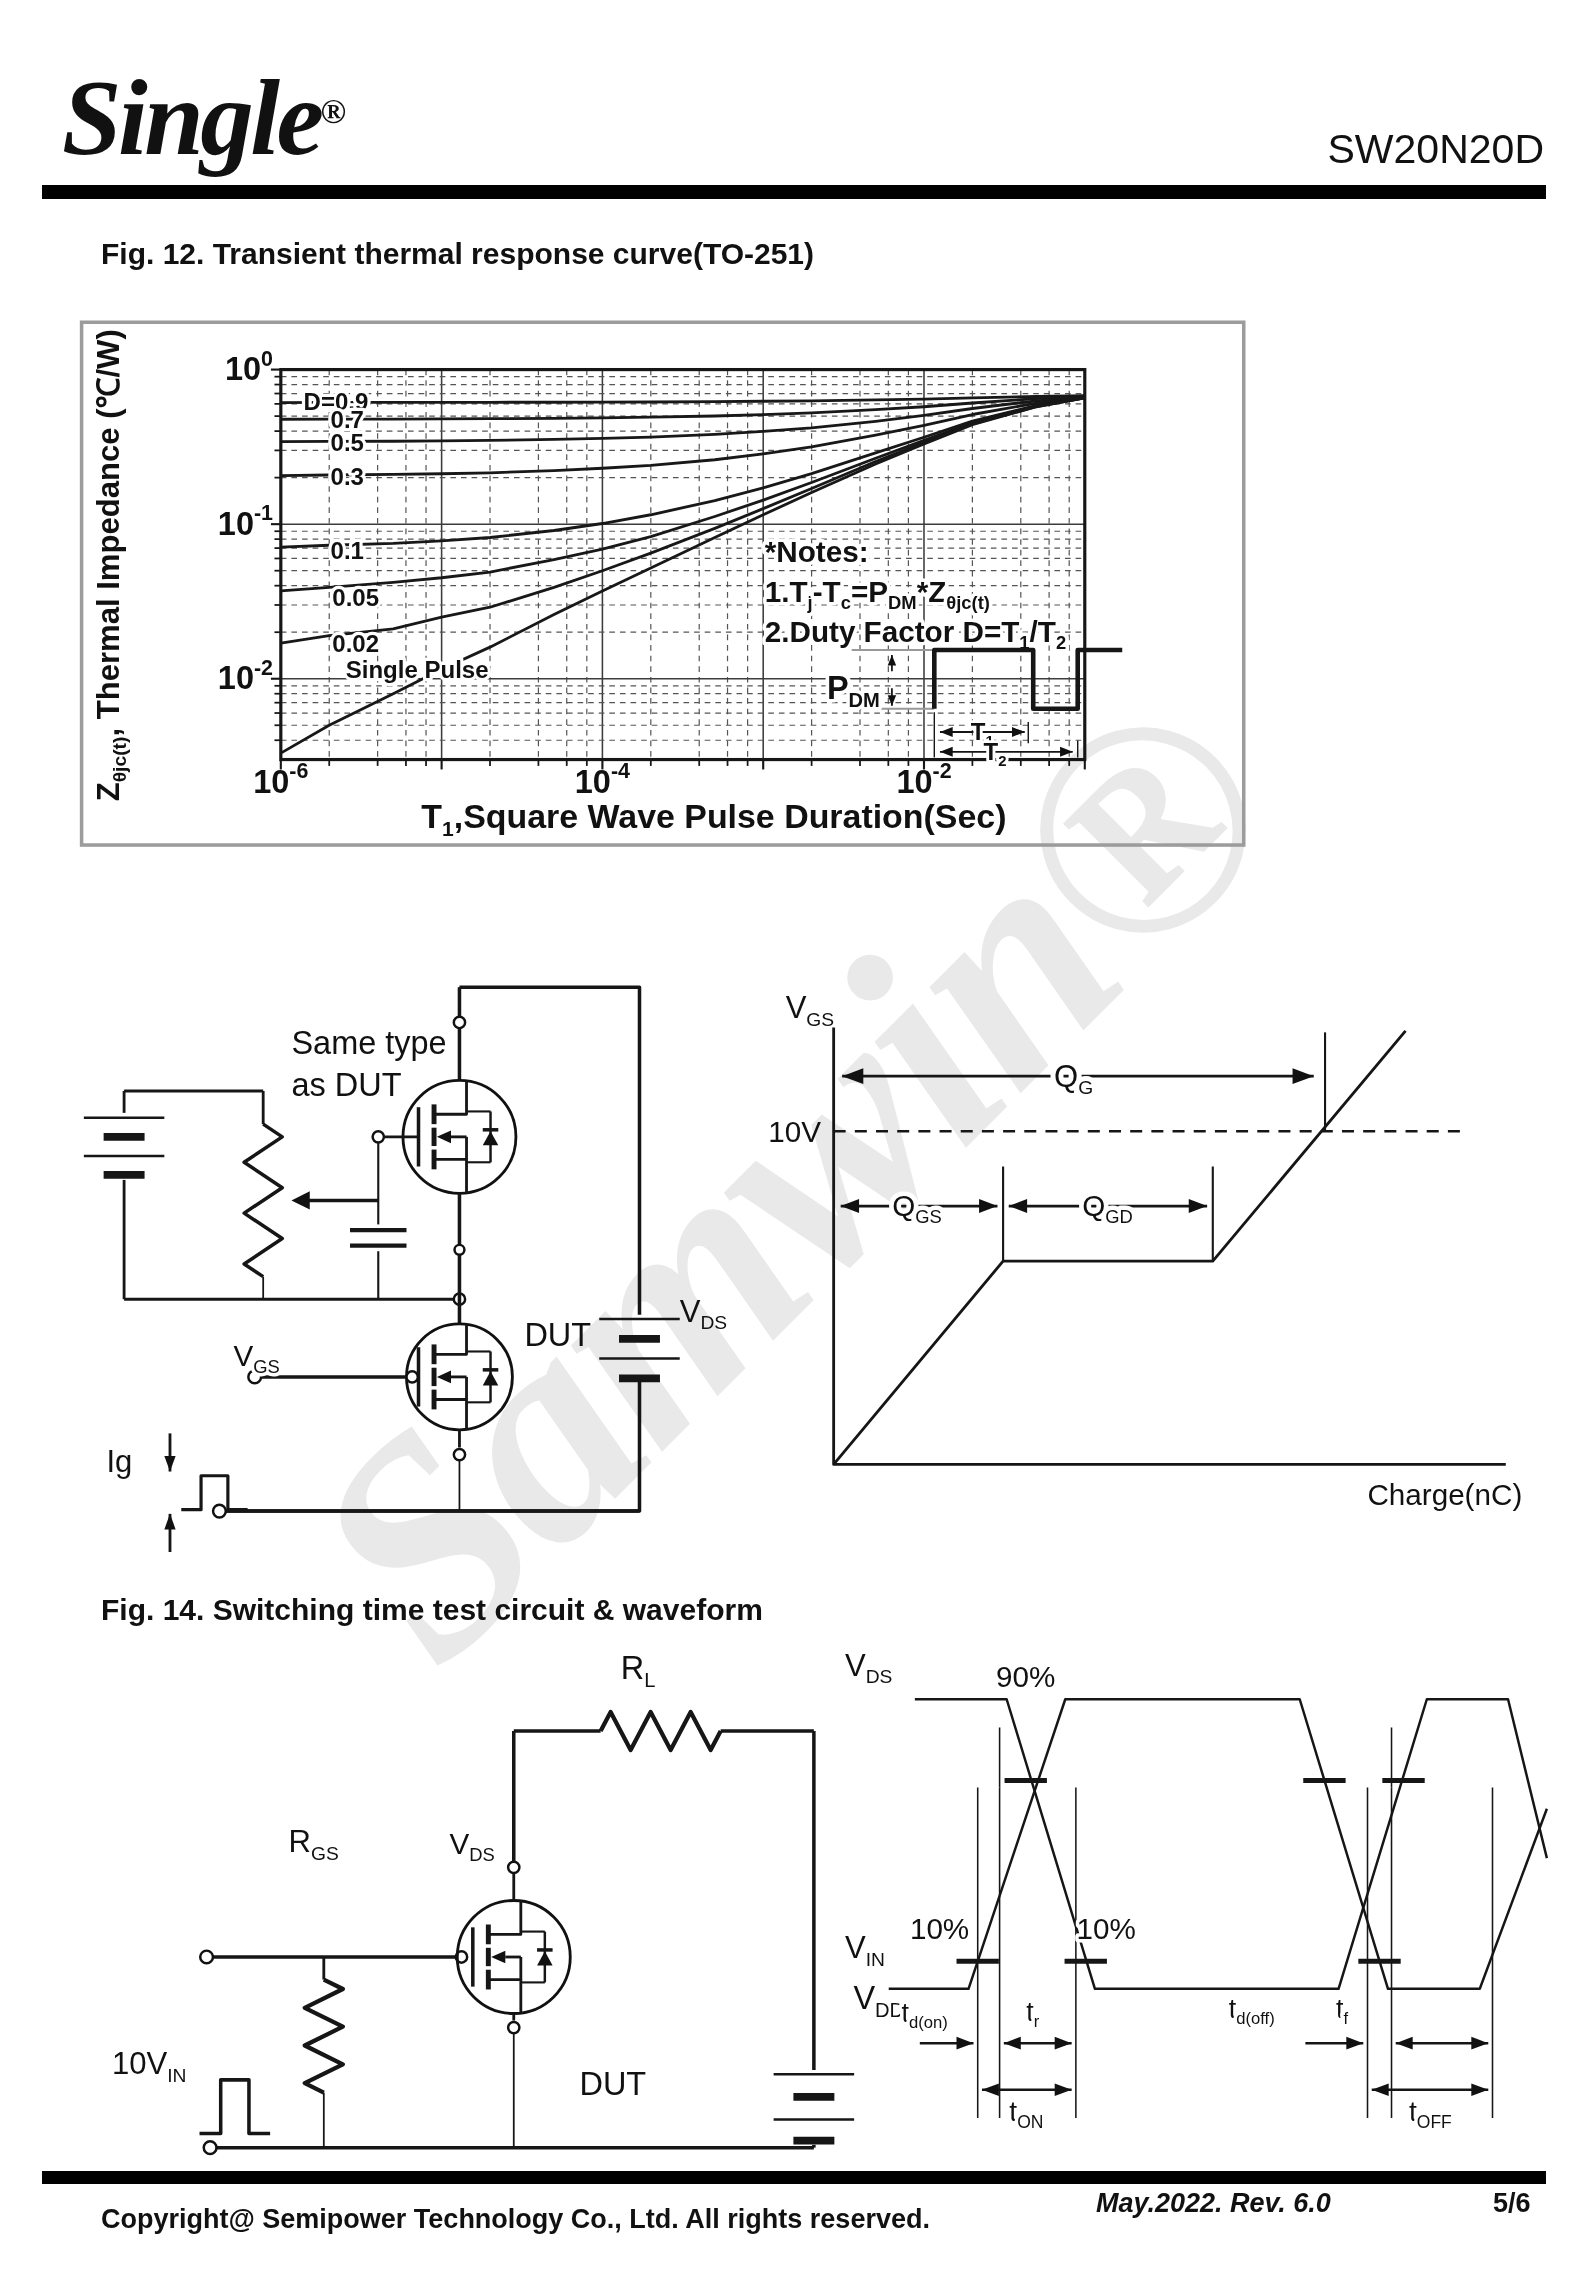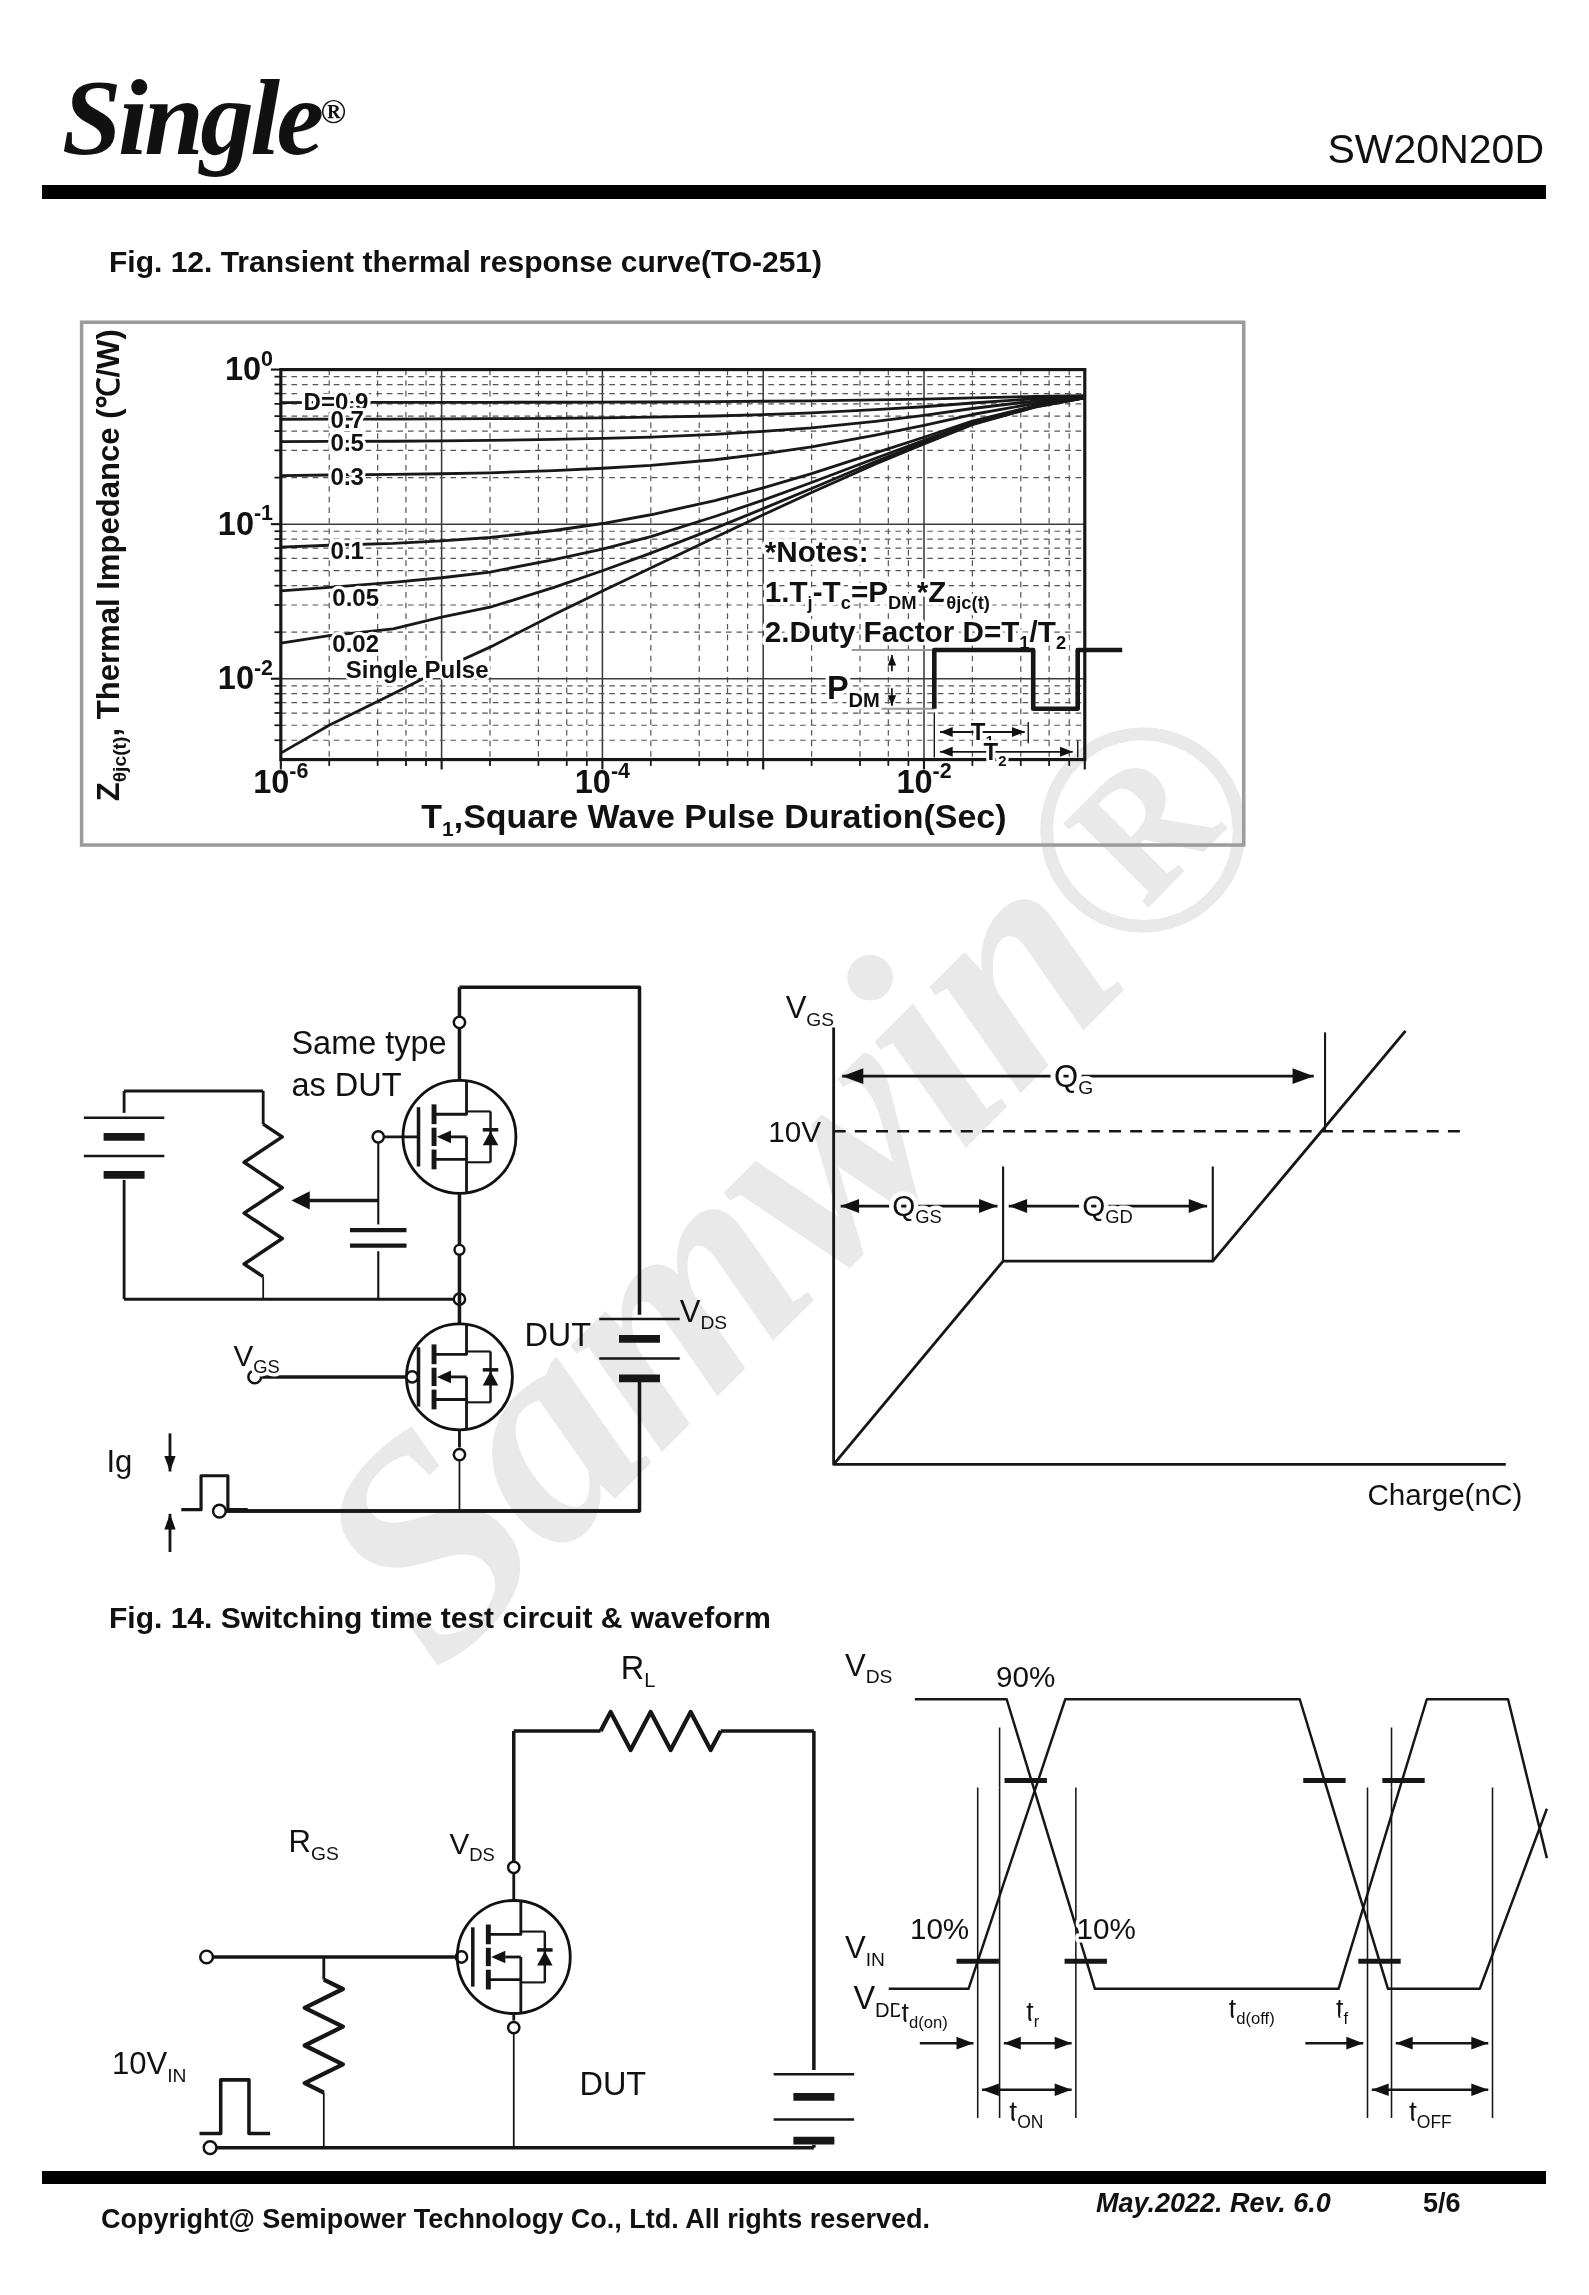--- a/index.html
+++ b/index.html
@@ -7,31 +7,31 @@
         font-family:"Liberation Sans",sans-serif;color:#111;}
   .watermark{position:absolute;left:85px;top:1003px;width:1413px;text-align:center;
              font-family:"Liberation Serif",serif;font-style:italic;font-weight:bold;
              font-size:304px;color:#e9e9e9;transform:rotate(-45deg);z-index:0;
              letter-spacing:-5.7px;white-space:nowrap;}
   .logo{position:absolute;left:62px;top:65px;font-family:"Liberation Serif",serif;
         font-style:italic;font-weight:bold;font-size:107px;letter-spacing:-3.5px;z-index:2;line-height:1.0;}
   .logo sup{font-size:0.32em;font-style:normal;vertical-align:90%;letter-spacing:0;}
   .part{position:absolute;right:45px;top:126px;font-size:41px;font-weight:normal;z-index:2;}
   .rule{position:absolute;left:42px;top:185px;width:1504px;height:14px;background:#000;z-index:2;}
-  .figtitle{position:absolute;left:101px;font-size:30px;font-weight:bold;z-index:2;margin:8px;text-align:center;}
+  .figtitle{position:absolute;left:101px;font-size:30px;font-weight:bold;z-index:2;margin:0;text-align:center;}
   .t12{top:237px;} .t13{top:898px;} .t14{top:1593px;}
   svg.fig{position:absolute;z-index:1;}
   #fig12{left:71px;top:318px;}
   #fig13{left:71px;top:978px;}
   #fig14{left:71px;top:1639px;}
   .footrule{position:absolute;left:42px;top:2171px;width:1504px;height:12.7px;background:#000;z-index:2;}
   .footer-row{position:absolute;left:0;top:2188px;width:1589px;font-size:27px;font-weight:bold;z-index:2;}
   .footer-row .copy{position:absolute;left:101px;top:16px;}
   .footer-row .rev{position:absolute;left:1096px;top:0;font-style:italic;}
-  .footer-row .pg{position:absolute;left:1423px;top:0;}
+  .footer-row .pg{position:absolute;left:1493px;top:0;}
 </style>
 </head>
 <body>
 
 <div class="page">
   <div class="watermark">Samwin®</div>
 
   <div class="logo"><span>Single</span><sup>®</sup></div>
   <div class="part">SW20N20D</div>
   <div class="rule"></div>

